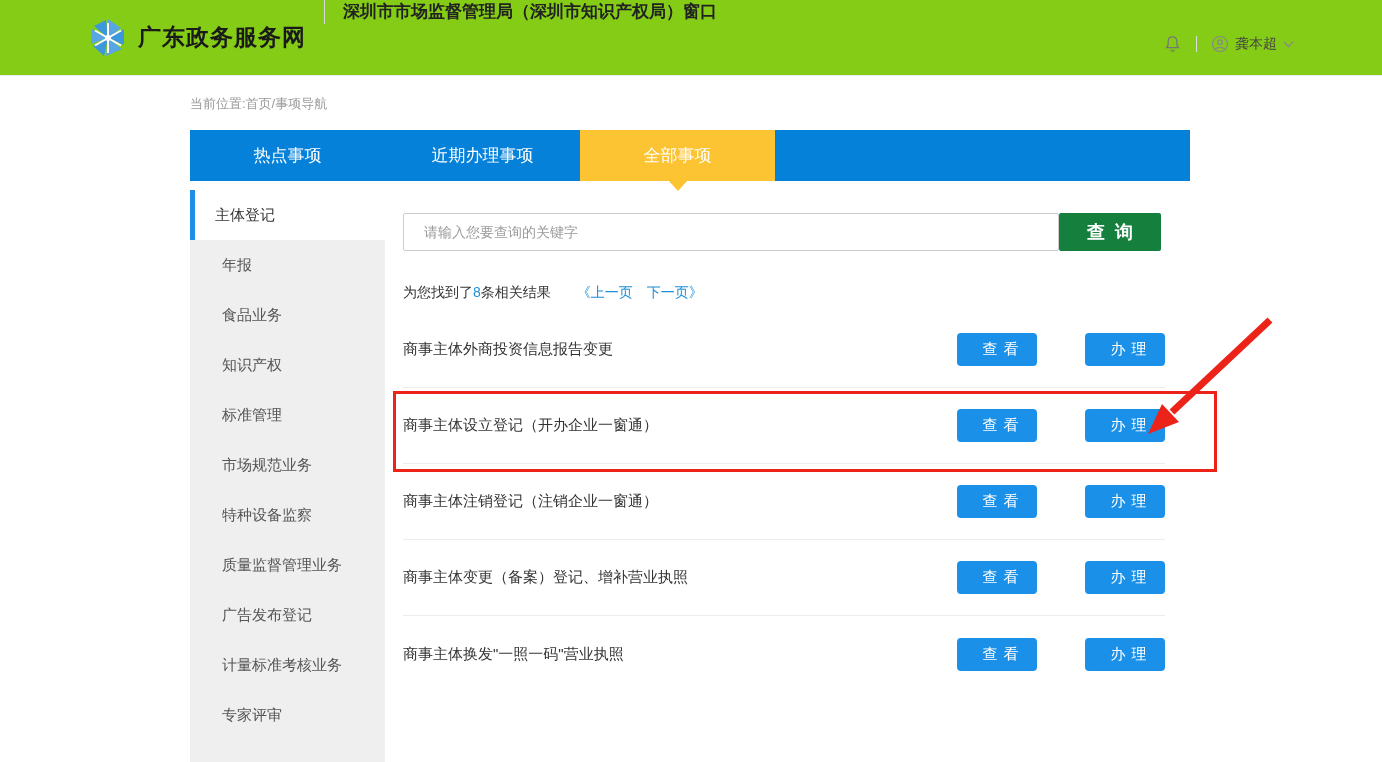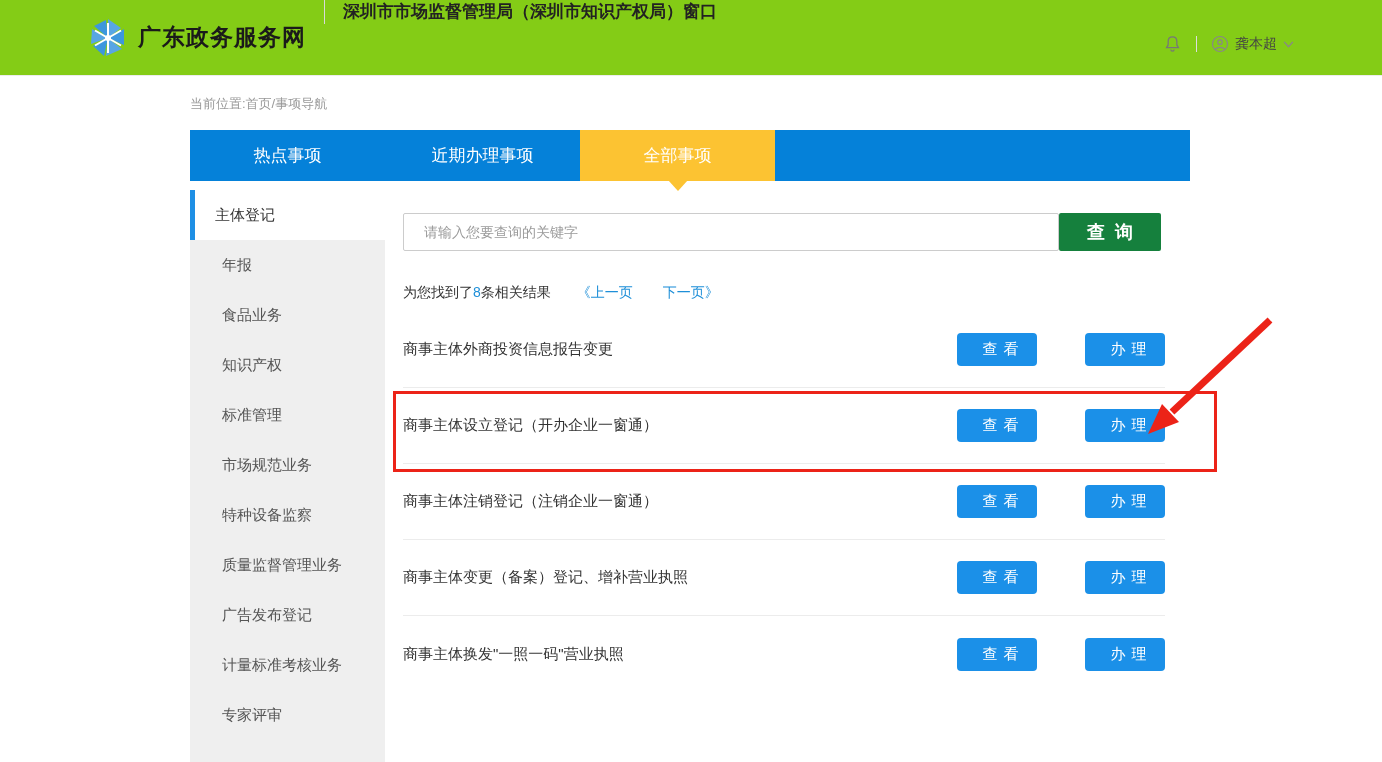--- a/index.html
+++ b/index.html
@@ -51,21 +51,21 @@
                   font-family:"Liberation Sans","DejaVu Sans",sans-serif; }
   .search-input::placeholder { color:#9b9b9b; }
   .search-btn { position:absolute; left:1059px; top:213px; width:102px; height:38px;
                 background:#15803d; color:#fff; border:none; border-radius:2px;
                 font-size:18px; font-weight:bold; letter-spacing:10px; padding-left:10px;
                 cursor:pointer; font-family:inherit; }
 
   .results-line { position:absolute; left:403px; top:284px; font-size:14px; color:#333; }
   .results-line .count { color:#1e8fd8; }
   .results-line .pager { color:#1e8fd8; margin-left:26px; cursor:pointer; }
-  .results-line .pager-next { color:#1e8fd8; margin-left:30px; cursor:pointer; }
+  .results-line .pager-next { color:#1e8fd8; margin-left:14px; cursor:pointer; }
 
   .rows { position:absolute; left:403px; top:312px; width:762px; }
   .row { height:76px; display:flex; align-items:center; border-bottom:1px solid #ececec; }
   .row:last-child { border-bottom:none; }
   .row-title { font-size:15px; color:#333; flex:1; }
   .row-actions { display:flex; gap:10px; }
   .act-btn { width:80px; height:33px; background:#1b90e8; color:#fff; border:none;
              border-radius:4px; font-size:15px; letter-spacing:6px; padding-left:13px;
              cursor:pointer; font-family:inherit;margin-left:38px; }
 

